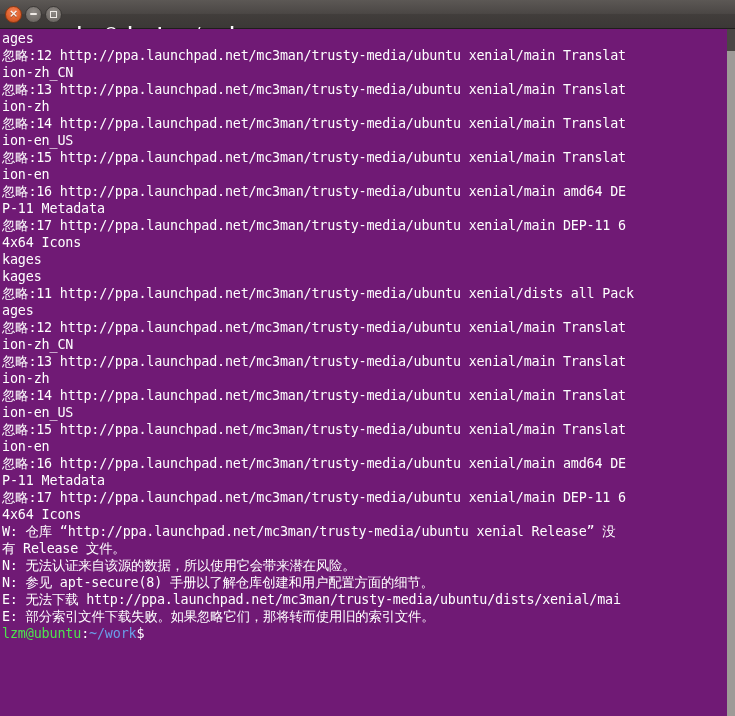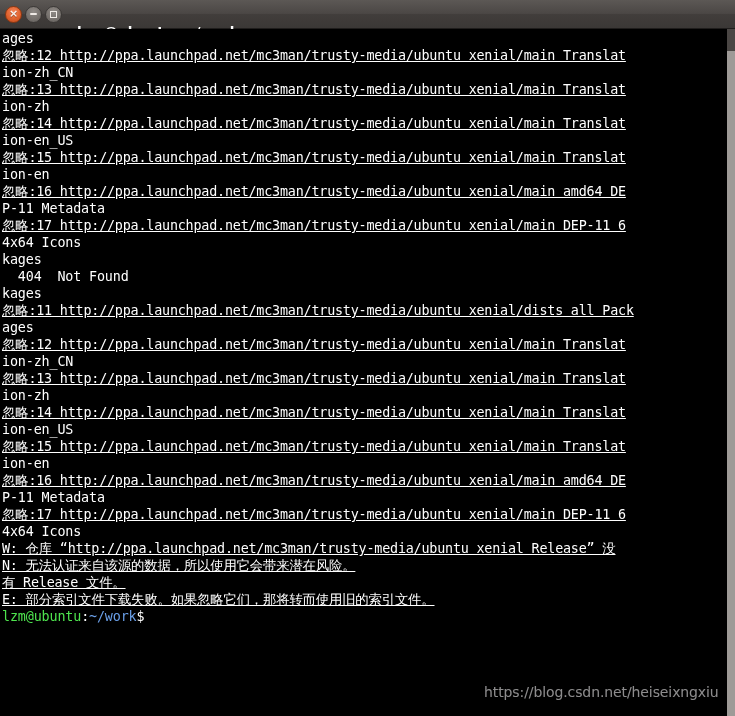--- a/index.html
+++ b/index.html
@@ -89,38 +89,37 @@
     white-space: nowrap;
     margin-top: 35px;
   }
   
   .term {
     position: absolute;
     top: 29px;
     left: 0;
     width: 735px;
     height: 687px;
-    background: #000000;
+    background: #701a75;
     overflow: hidden;
   }
   .term-inner {
     padding: 1px 0 0 2px;
   }
   .line {
     color: #ffffff;
     font-family: "DejaVu Sans Mono", monospace;
     font-size: 13.4px;
     line-height: 17px;
     height: 17px;
     white-space: pre;
     letter-spacing: -0.15px;
   }
   .line.cjk {
     letter-spacing: -0.2px;
-    text-decoration: underline;
   }
   .prompt-user { color: #4ee44e; }
   .prompt-path { color: #6a9fe8; }
   .prompt-sym  { color: #ffffff; }
   
   .scrollbar {
     position: absolute;
     top: 29px;
     right: 0;
     width: 8px;
@@ -185,44 +184,44 @@
         <div class="line">ion-zh</div>
         <div class="line cjk">忽略:14 http://ppa.launchpad.net/mc3man/trusty-media/ubuntu xenial/main Translat</div>
         <div class="line">ion-en_US</div>
         <div class="line cjk">忽略:15 http://ppa.launchpad.net/mc3man/trusty-media/ubuntu xenial/main Translat</div>
         <div class="line">ion-en</div>
         <div class="line cjk">忽略:16 http://ppa.launchpad.net/mc3man/trusty-media/ubuntu xenial/main amd64 DE</div>
         <div class="line">P-11 Metadata</div>
         <div class="line cjk">忽略:17 http://ppa.launchpad.net/mc3man/trusty-media/ubuntu xenial/main DEP-11 6</div>
         <div class="line">4x64 Icons</div>
         <div class="line">kages</div>
-        <div class="line">  404  Not Found</div>
         <div class="line">kages</div>
         <div class="line cjk">忽略:11 http://ppa.launchpad.net/mc3man/trusty-media/ubuntu xenial/dists all Pack</div>
         <div class="line">ages</div>
         <div class="line cjk">忽略:12 http://ppa.launchpad.net/mc3man/trusty-media/ubuntu xenial/main Translat</div>
         <div class="line">ion-zh_CN</div>
         <div class="line cjk">忽略:13 http://ppa.launchpad.net/mc3man/trusty-media/ubuntu xenial/main Translat</div>
         <div class="line">ion-zh</div>
         <div class="line cjk">忽略:14 http://ppa.launchpad.net/mc3man/trusty-media/ubuntu xenial/main Translat</div>
         <div class="line">ion-en_US</div>
         <div class="line cjk">忽略:15 http://ppa.launchpad.net/mc3man/trusty-media/ubuntu xenial/main Translat</div>
         <div class="line">ion-en</div>
         <div class="line cjk">忽略:16 http://ppa.launchpad.net/mc3man/trusty-media/ubuntu xenial/main amd64 DE</div>
         <div class="line">P-11 Metadata</div>
         <div class="line cjk">忽略:17 http://ppa.launchpad.net/mc3man/trusty-media/ubuntu xenial/main DEP-11 6</div>
         <div class="line">4x64 Icons</div>
         <div class="line cjk">W: 仓库 “http://ppa.launchpad.net/mc3man/trusty-media/ubuntu xenial Release” 没</div>
+        <div class="line cjk">有 Release 文件。</div>
         <div class="line cjk">N: 无法认证来自该源的数据，所以使用它会带来潜在风险。</div>
-        <div class="line cjk">有 Release 文件。</div>
+        <div class="line cjk">N: 参见 apt-secure(8) 手册以了解仓库创建和用户配置方面的细节。</div>
+        <div class="line cjk">E: 无法下载 http://ppa.launchpad.net/mc3man/trusty-media/ubuntu/dists/xenial/mai</div>
         <div class="line cjk">E: 部分索引文件下载失败。如果忽略它们，那将转而使用旧的索引文件。</div>
         <div class="line"><span class="prompt-user">lzm@ubuntu</span><span class="prompt-sym">:</span><span class="prompt-path">~/work</span><span class="prompt-sym">$ </span></div>
       </div>
   </div>
 
   <div class="scrollbar-top-cap"></div>
   <div class="scrollbar">
     <div class="scrollthumb"></div>
   </div>
 
-  <div class="watermark">https://blog.csdn.net/heiseixngxiu</div>
 
 </div>
 
 </body></html>

